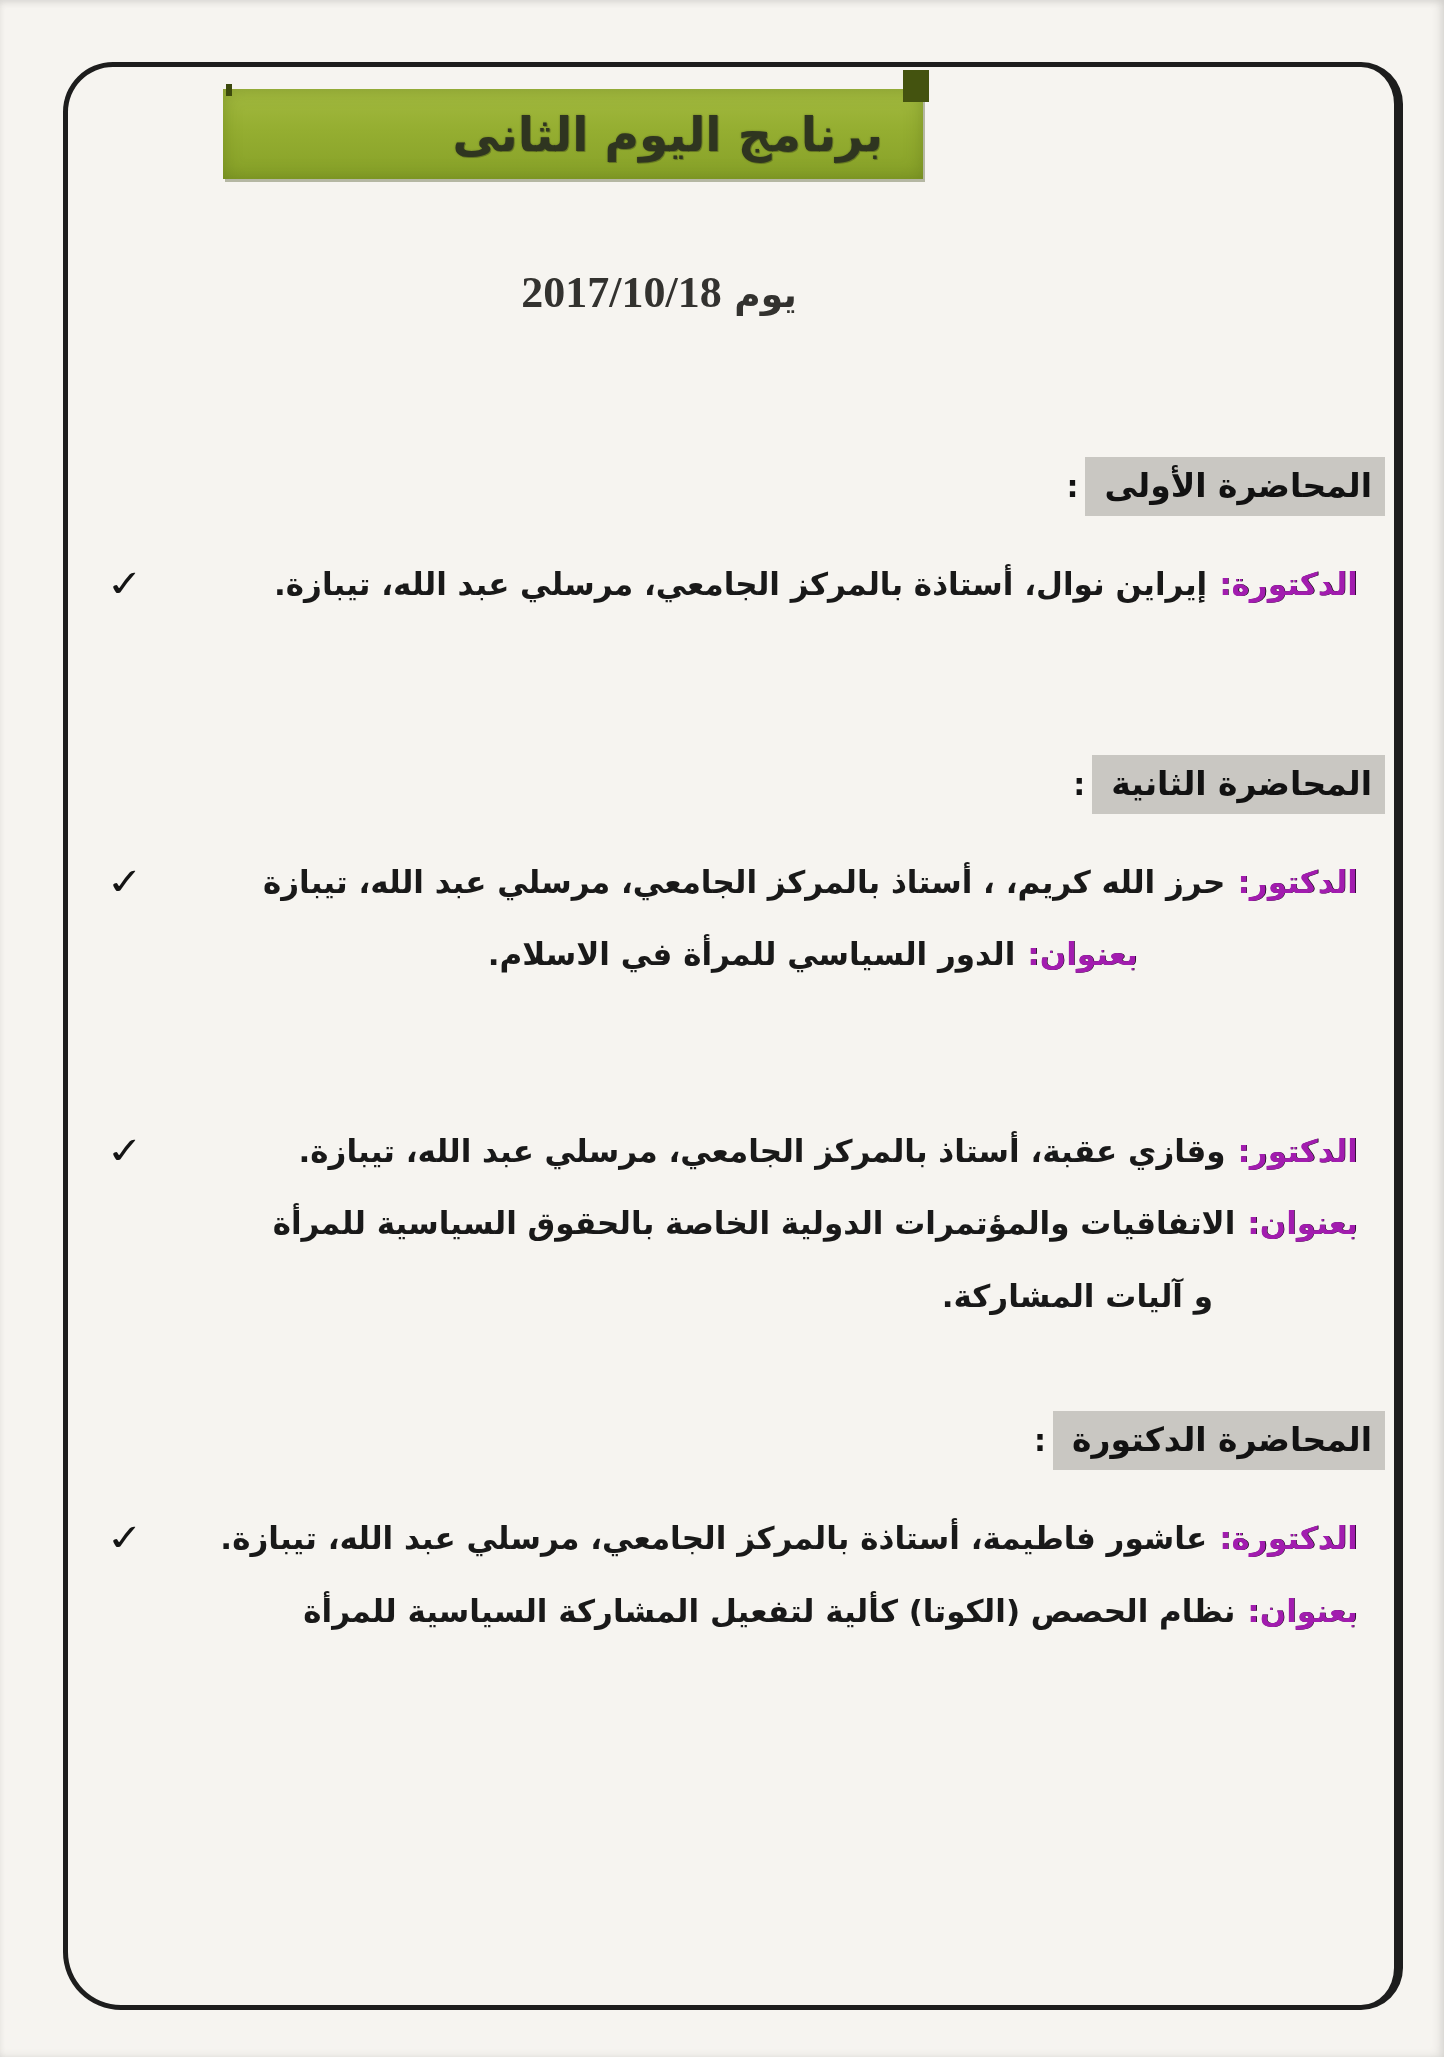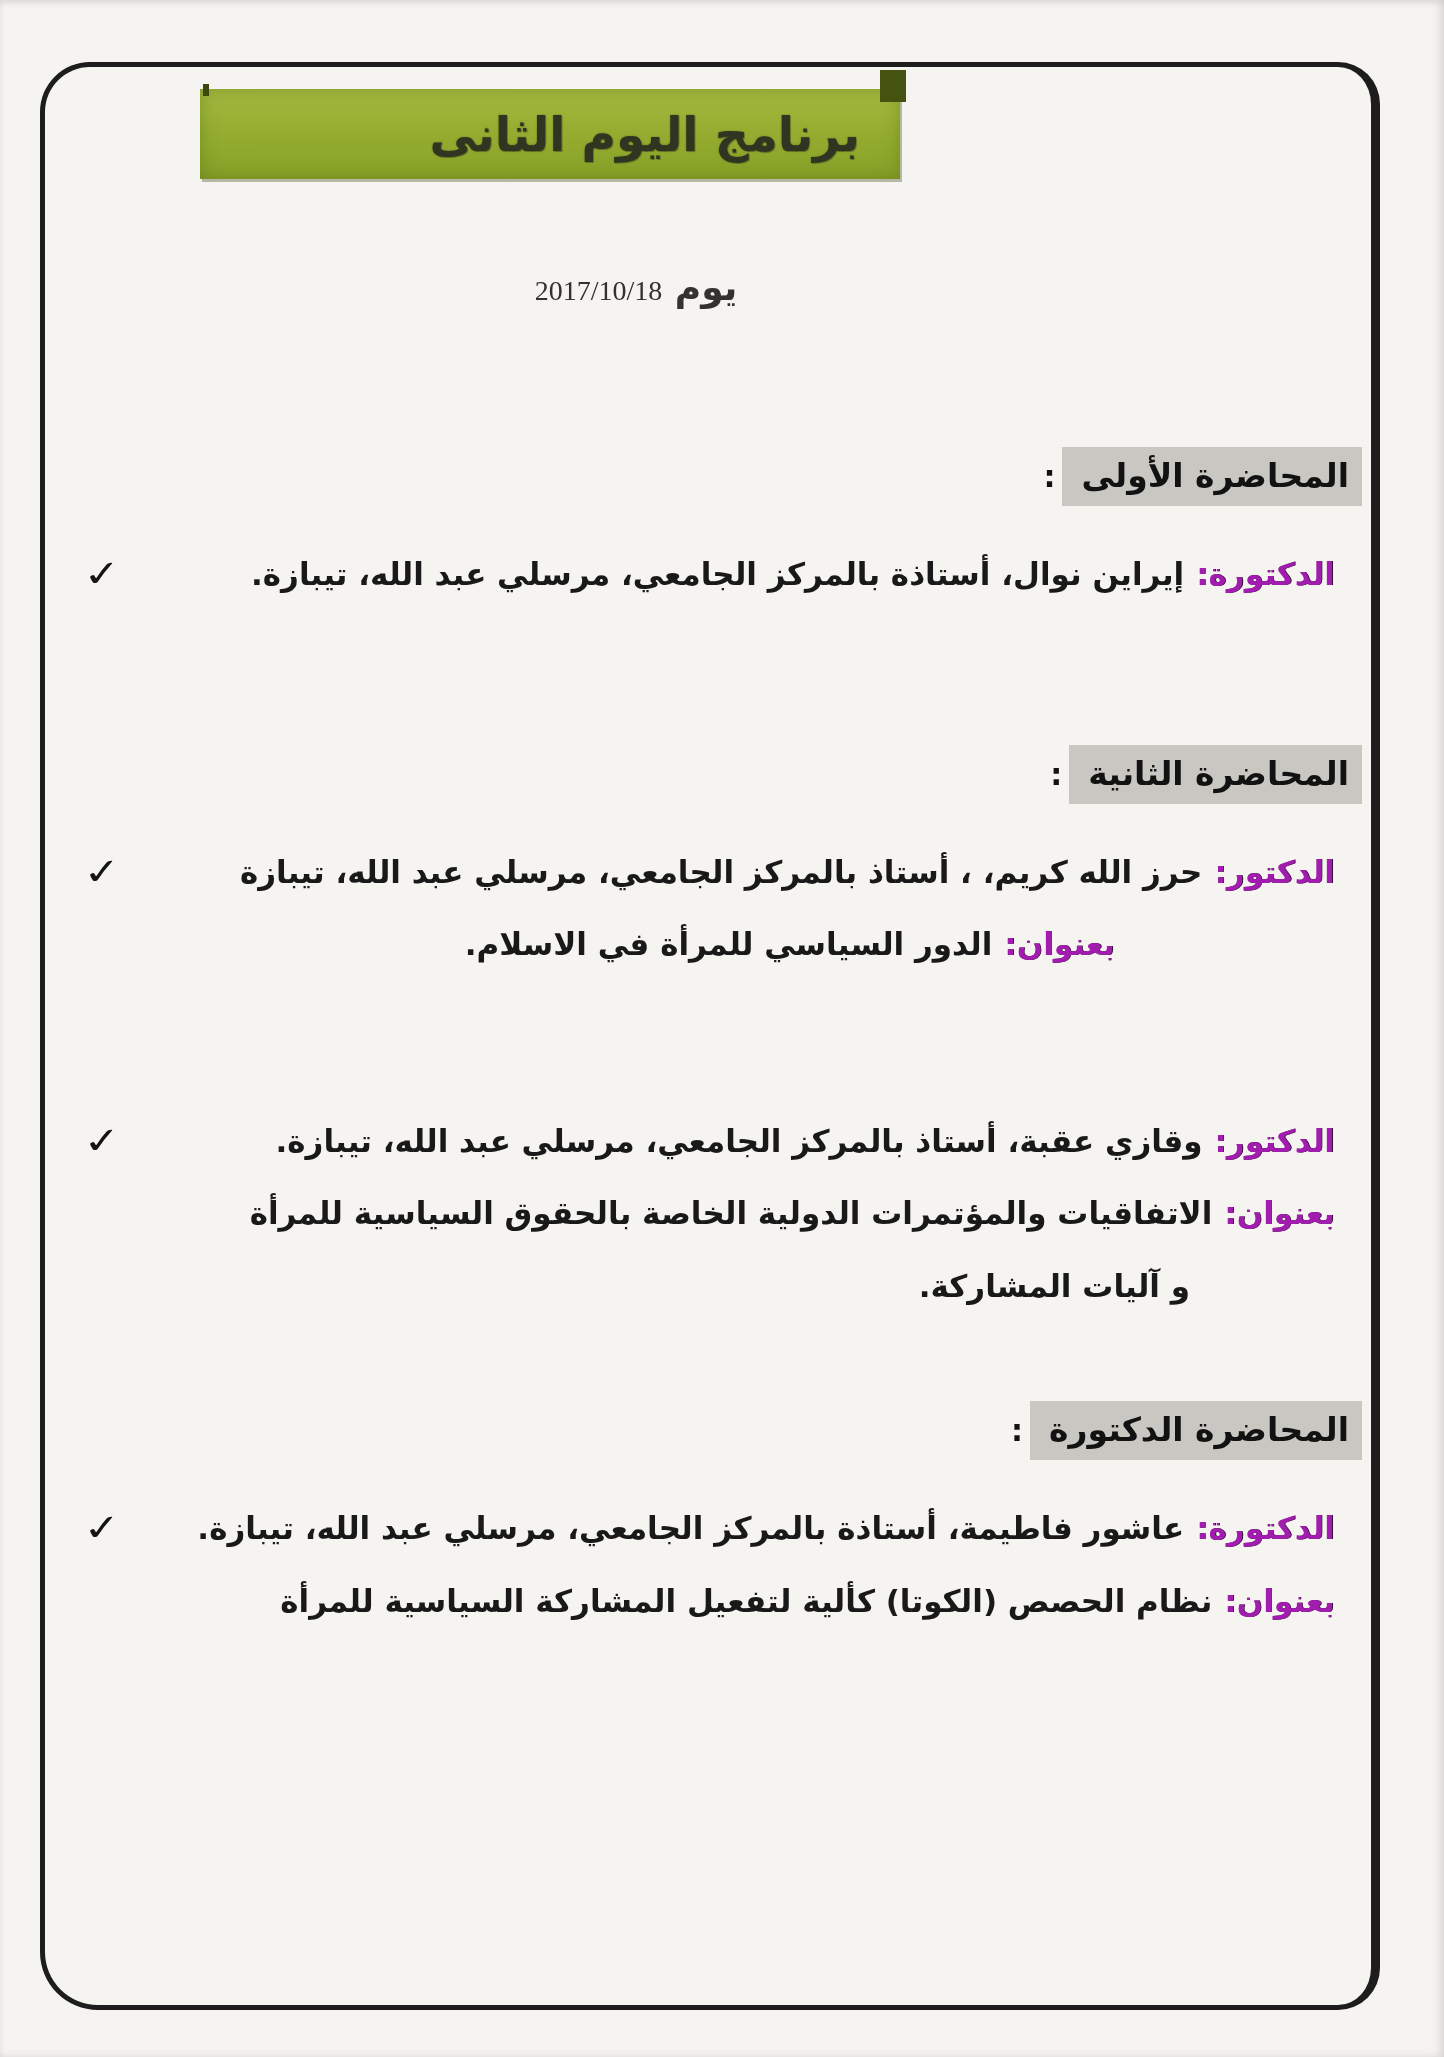--- a/index.html
+++ b/index.html
@@ -12,21 +12,21 @@
   }
   .scan{
     position:absolute;inset:0;
     background:
       radial-gradient(circle at 50% 40%, #faf9f6 0%, #f5f3ef 70%, #efedе8 100%),
       #f6f4f0;
     box-shadow: inset -4px 0 10px rgba(0,0,0,0.10), inset 0 3px 6px rgba(0,0,0,0.06);
   }
   .frame{
     position:absolute;
-    left:40px; top:62px;
+    left:63px; top:62px;
     width:1340px; height:1948px;
     box-sizing:border-box;
     border:5px solid #1d1d1d;
     border-right-width:9px;
     border-radius:50px 42px 42px 58px;
     background:transparent;
   }
   
   .banner{
     position:relative;
@@ -62,22 +62,22 @@
     margin:88px auto 0 auto;
     width:fit-content;
     transform:translateX(-72px);
     direction:rtl;
     font-size:36px;
     font-weight:700;
     color:#33322f;
   }
   .date-line .num{
     font-family:"Liberation Serif","DejaVu Serif",serif;
-    font-weight:400;
-    font-size:28px;
+    font-weight:700;
+    font-size:44px;
     letter-spacing:1px;
   }
   
   .section{direction:rtl;}
   .sec-s1{margin-top:142px;}
   .sec-s2{margin-top:150px;}
   .sec-s3{margin-top:150px;}
   .sec-s4{margin-top:95px;}
   .sec-header{
     text-align:right;

